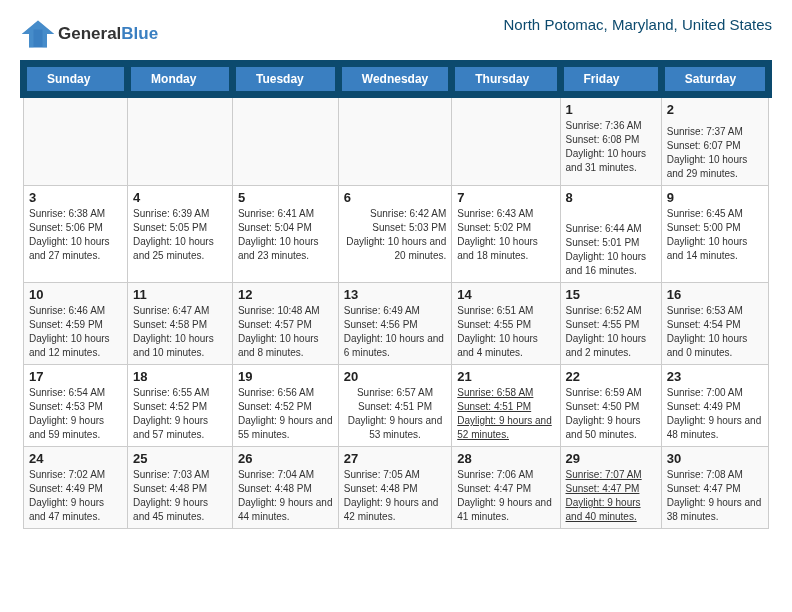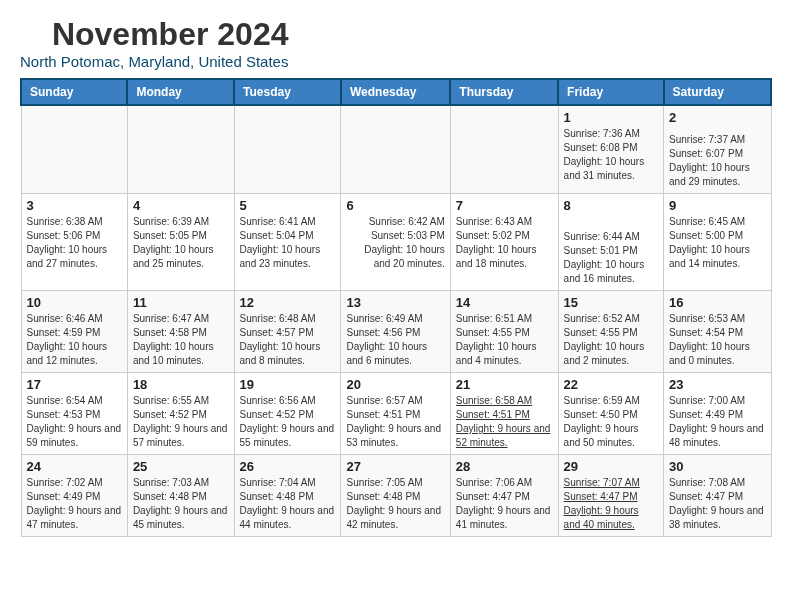--- a/index.html
+++ b/index.html
@@ -43,25 +43,25 @@
       color: #0c4a6e;
     }
     table {
       width: 100%;
       border-collapse: collapse;
       font-size: 10.5px;
     }
     thead tr th {
       background-color: #3a7fc1;
       color: #fff;
-      padding: 5px 8px;
+      padding: 5px 20px;
       text-align: left;
       font-size: 12px;
       font-weight: bold;
-      border: 2px solid #0c4a6e;
+      border: 7px solid #0c4a6e;
     }
     tbody tr td {
       border: 1px solid #ccc;
       vertical-align: top;
       padding: 4px 5px;
       width: 113px;
       min-height: 70px;
       background: #fff;
     }
     tbody tr:nth-child(odd) td {
@@ -83,22 +83,32 @@
       background: #fff !important;
     }
     tbody tr:nth-child(odd) td.empty-cell {
       background: #f9f9f9 !important;
     }
   </style>
 </head>
 <body>
 
 <div class="header-area">
+  <div class="logo">
+    <div class="logo-row">
+      <svg class="logo-icon" viewBox="0 0 40 40" width="40" height="40">
+        <polygon points="20,5 38,20 30,20 30,35 10,35 10,20 2,20" fill="#3a7fc1"></polygon>
+        <polygon points="20,5 38,20 30,20 30,35 25,35 25,15 15,15 15,35 10,35 10,20 2,20" fill="#5ba0d8" opacity="0.4"></polygon>
+      </svg>
+      <div>
+        <span style="font-size:17px;font-weight:bold;color:#333;">General</span><span style="font-size:17px;font-weight:bold;color:#3a7fc1;">Blue</span>
+      </div>
+    </div>
+  </div>
   <div class="title-area">
-    <div class="month-title">November 2024</div>
     <div class="location-title">North Potomac, Maryland, United States</div>
   </div>
 </div>
 
 <table>
   <thead>
     <tr id="days-header">
         <th>Sunday</th>
         <th>Monday</th>
         <th>Tuesday</th>
@@ -180,21 +190,21 @@
 Daylight: 10 hours and 12 minutes.</div>
         </td>
         <td>
           <span class="day-number">11</span>
           <div class="day-info" style="white-space: pre-line;">Sunrise: 6:47 AM
 Sunset: 4:58 PM
 Daylight: 10 hours and 10 minutes.</div>
         </td>
         <td>
           <span class="day-number">12</span>
-          <div class="day-info" style="white-space: pre-line;">Sunrise: 6:48 AM
+          <div class="day-info" style="white-space: pre-line;">Sunrise: 10:48 AM
 Sunset: 4:57 PM
 Daylight: 10 hours and 8 minutes.</div>
         </td>
         <td>
           <span class="day-number">13</span>
           <div class="day-info" style="white-space: pre-line;">Sunrise: 6:49 AM
 Sunset: 4:56 PM
 Daylight: 10 hours and 6 minutes.</div>
         </td>
         <td>
@@ -230,21 +240,21 @@
 Daylight: 9 hours and 57 minutes.</div>
         </td>
         <td>
           <span class="day-number">19</span>
           <div class="day-info" style="white-space: pre-line;">Sunrise: 6:56 AM
 Sunset: 4:52 PM
 Daylight: 9 hours and 55 minutes.</div>
         </td>
         <td>
           <span class="day-number">20</span>
-          <div class="day-info" style="white-space: pre-line;">Sunrise: 6:57 AM
+          <div class="day-info" style="white-space: pre-line; text-align: center;">Sunrise: 6:57 AM
 Sunset: 4:51 PM
 Daylight: 9 hours and 53 minutes.</div>
         </td>
         <td>
           <span class="day-number">21</span>
           <div class="day-info" style="white-space: pre-line; text-decoration: underline;">Sunrise: 6:58 AM
 Sunset: 4:51 PM
 Daylight: 9 hours and 52 minutes.</div>
         </td>
         <td>

